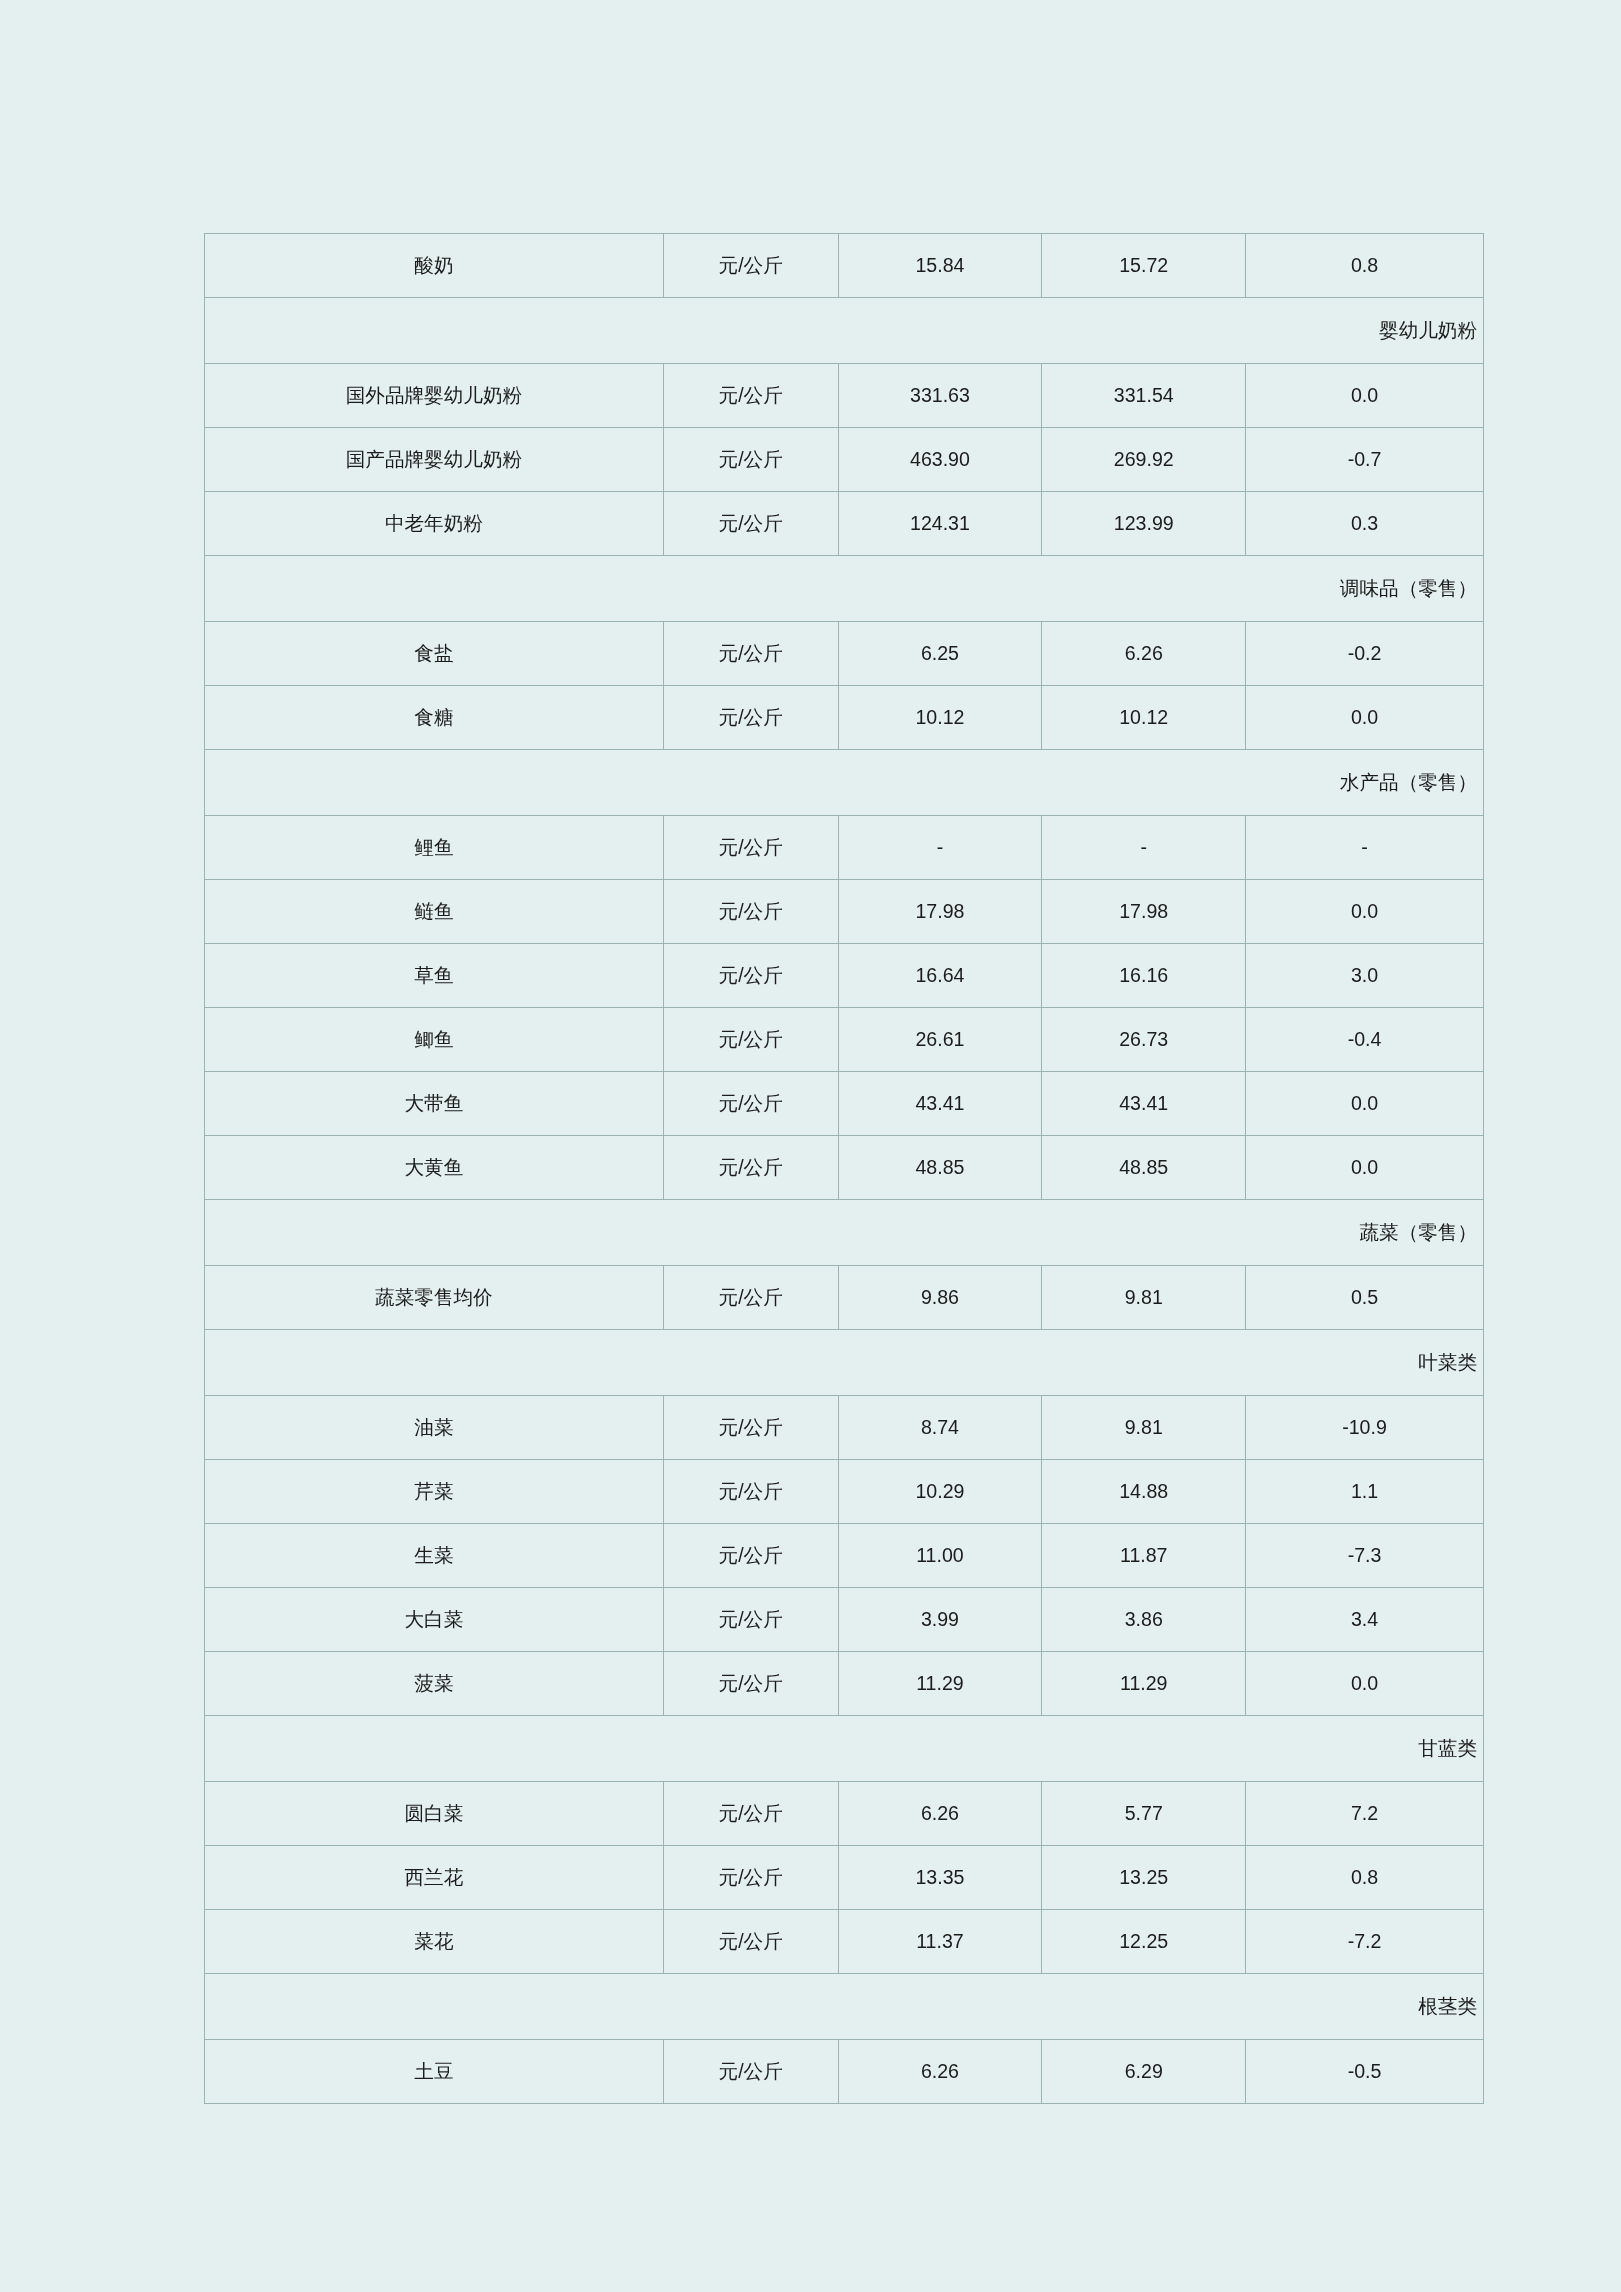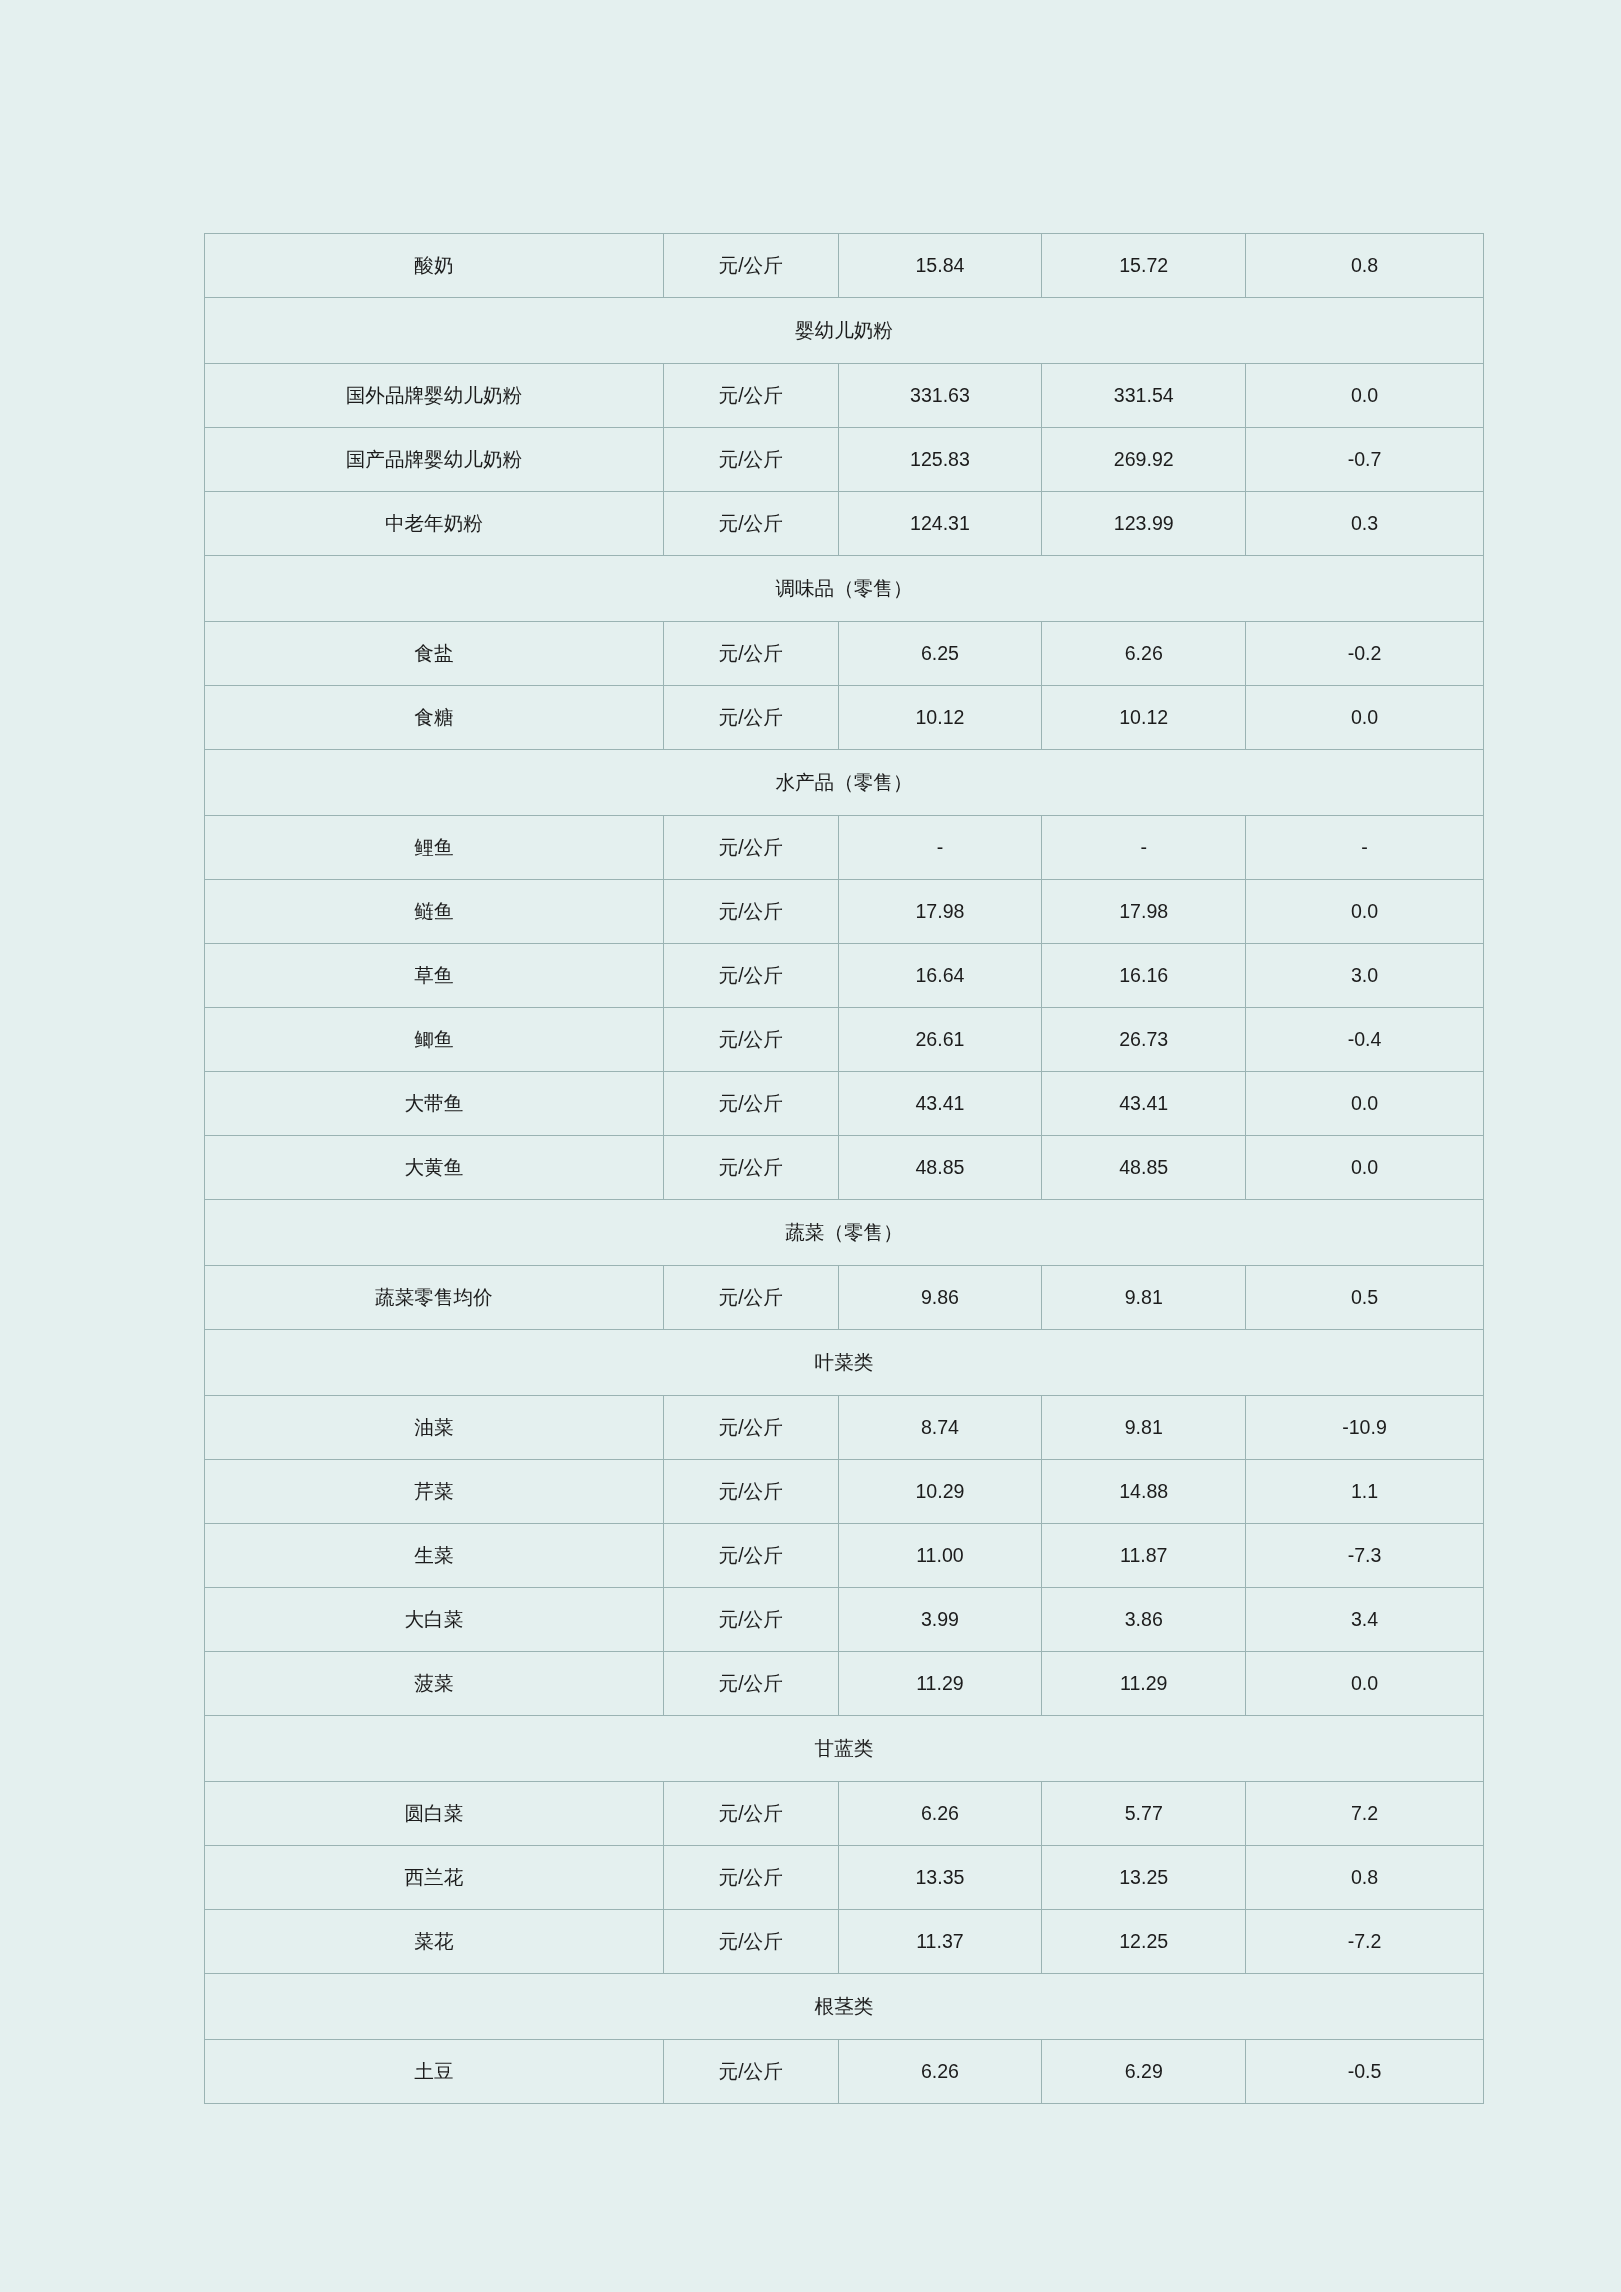--- a/index.html
+++ b/index.html
@@ -43,20 +43,21 @@
     background: #e4f0ef;
   }
   td.c-name   { width: 446px; }
   td.c-unit   { width: 162px; }
   td.c-cur    { width: 191px; }
   td.c-prev   { width: 191px; }
   td.c-chg    { width: 225px; }
   tr.section-row td {
     height: 65px;
     font-size: 19.6px;
+    text-align: right;
   }
 </style>
 </head>
 <body>
 
 <div class="page">
   <div class="table-wrap">
     <table class="price-table">
       <tbody id="table-body">
           <tr>
@@ -72,21 +73,21 @@
           <tr>
             <td class="c-name">国外品牌婴幼儿奶粉</td>
             <td class="c-unit">元/公斤</td>
             <td class="c-cur">331.63</td>
             <td class="c-prev">331.54</td>
             <td class="c-chg">0.0</td>
           </tr>
           <tr>
             <td class="c-name">国产品牌婴幼儿奶粉</td>
             <td class="c-unit">元/公斤</td>
-            <td class="c-cur">125.83</td>
+            <td class="c-cur">463.90</td>
             <td class="c-prev">269.92</td>
             <td class="c-chg">-0.7</td>
           </tr>
           <tr>
             <td class="c-name">中老年奶粉</td>
             <td class="c-unit">元/公斤</td>
             <td class="c-cur">124.31</td>
             <td class="c-prev">123.99</td>
             <td class="c-chg">0.3</td>
           </tr>

